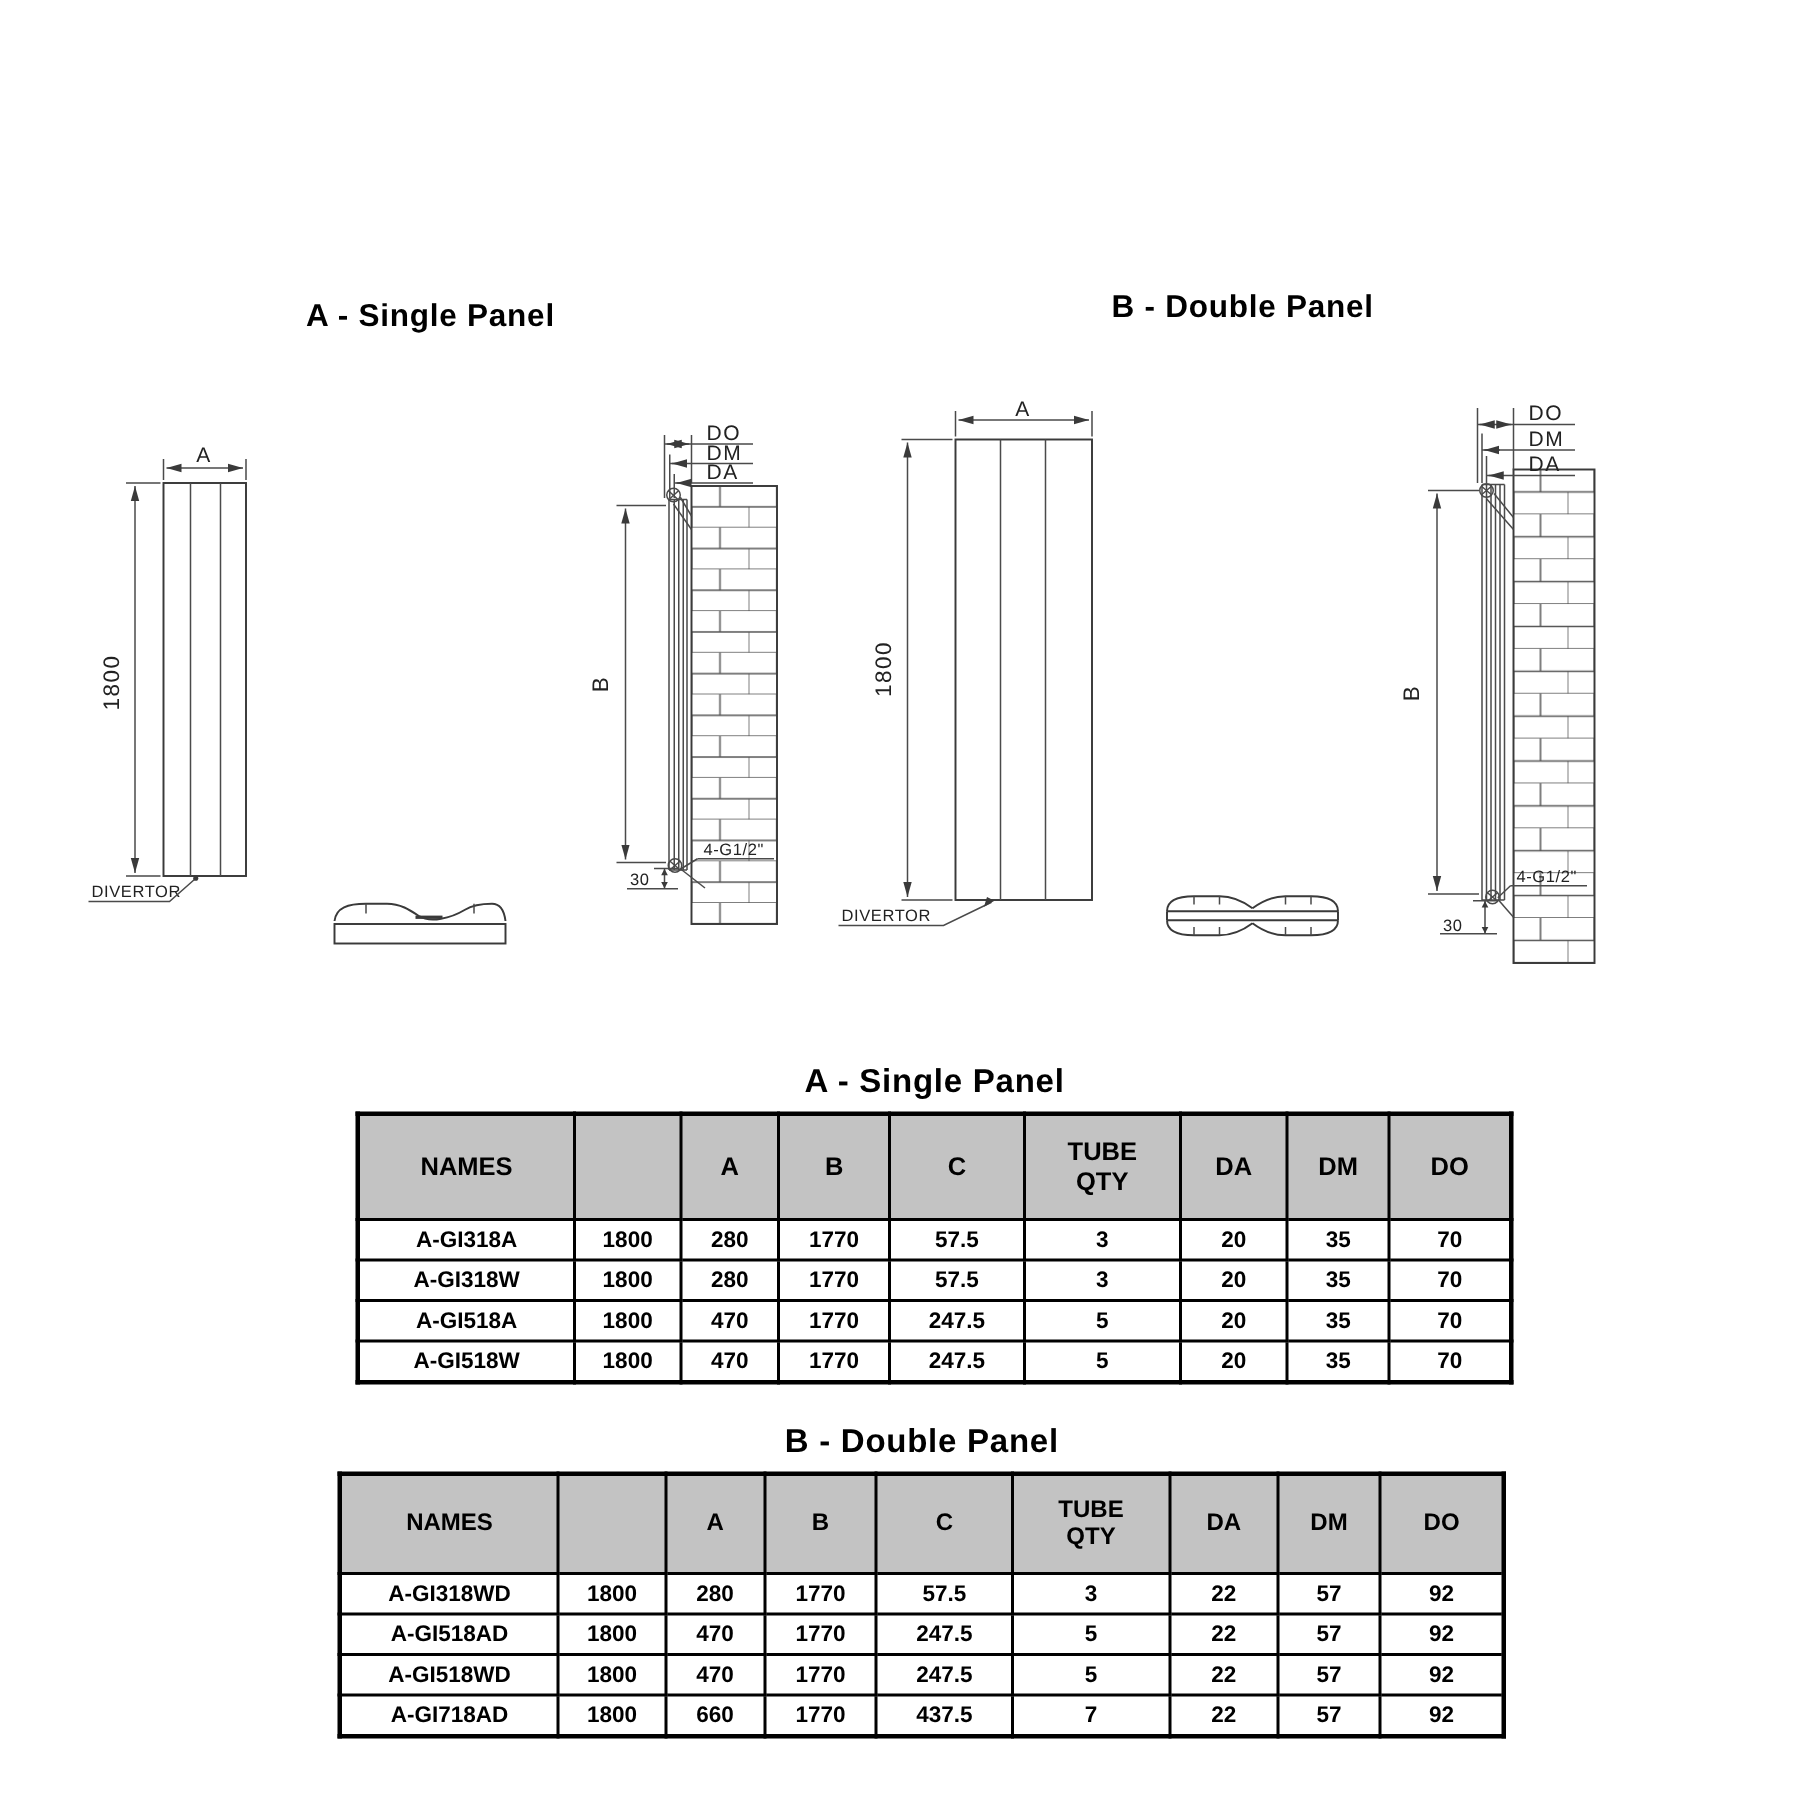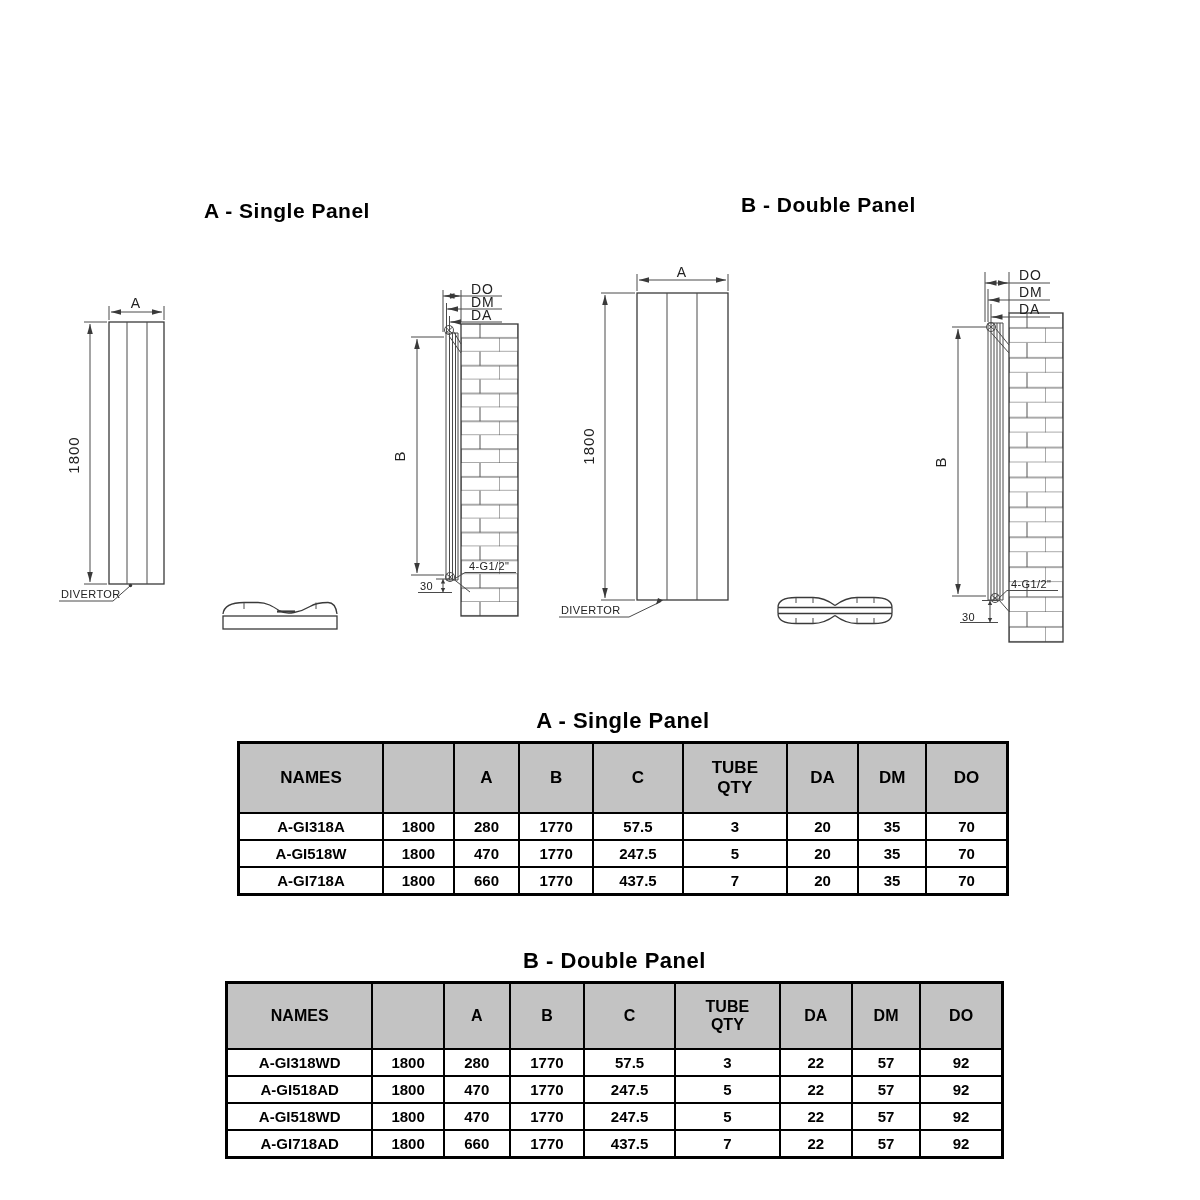--- a/index.html
+++ b/index.html
@@ -226,37 +226,48 @@
           <td>1800</td>
           <td>280</td>
           <td>1770</td>
           <td>57.5</td>
           <td>3</td>
           <td>20</td>
           <td>35</td>
           <td>70</td>
         </tr>
         <tr>
-          <td>A-GI518W</td>
+          <td>A-GI318W</td>
+          <td>1800</td>
+          <td>280</td>
+          <td>1770</td>
+          <td>57.5</td>
+          <td>3</td>
+          <td>20</td>
+          <td>35</td>
+          <td>70</td>
+        </tr>
+        <tr>
+          <td>A-GI518A</td>
           <td>1800</td>
           <td>470</td>
           <td>1770</td>
           <td>247.5</td>
           <td>5</td>
           <td>20</td>
           <td>35</td>
           <td>70</td>
         </tr>
         <tr>
-          <td>A-GI718A</td>
-          <td>1800</td>
-          <td>660</td>
-          <td>1770</td>
-          <td>437.5</td>
-          <td>7</td>
+          <td>A-GI518W</td>
+          <td>1800</td>
+          <td>470</td>
+          <td>1770</td>
+          <td>247.5</td>
+          <td>5</td>
           <td>20</td>
           <td>35</td>
           <td>70</td>
         </tr>
       </tbody>
   </table>
 </div>
 
 <div class="tblwrap" id="table-section-b">
   <div class="tbl-title">B - Double Panel</div>

